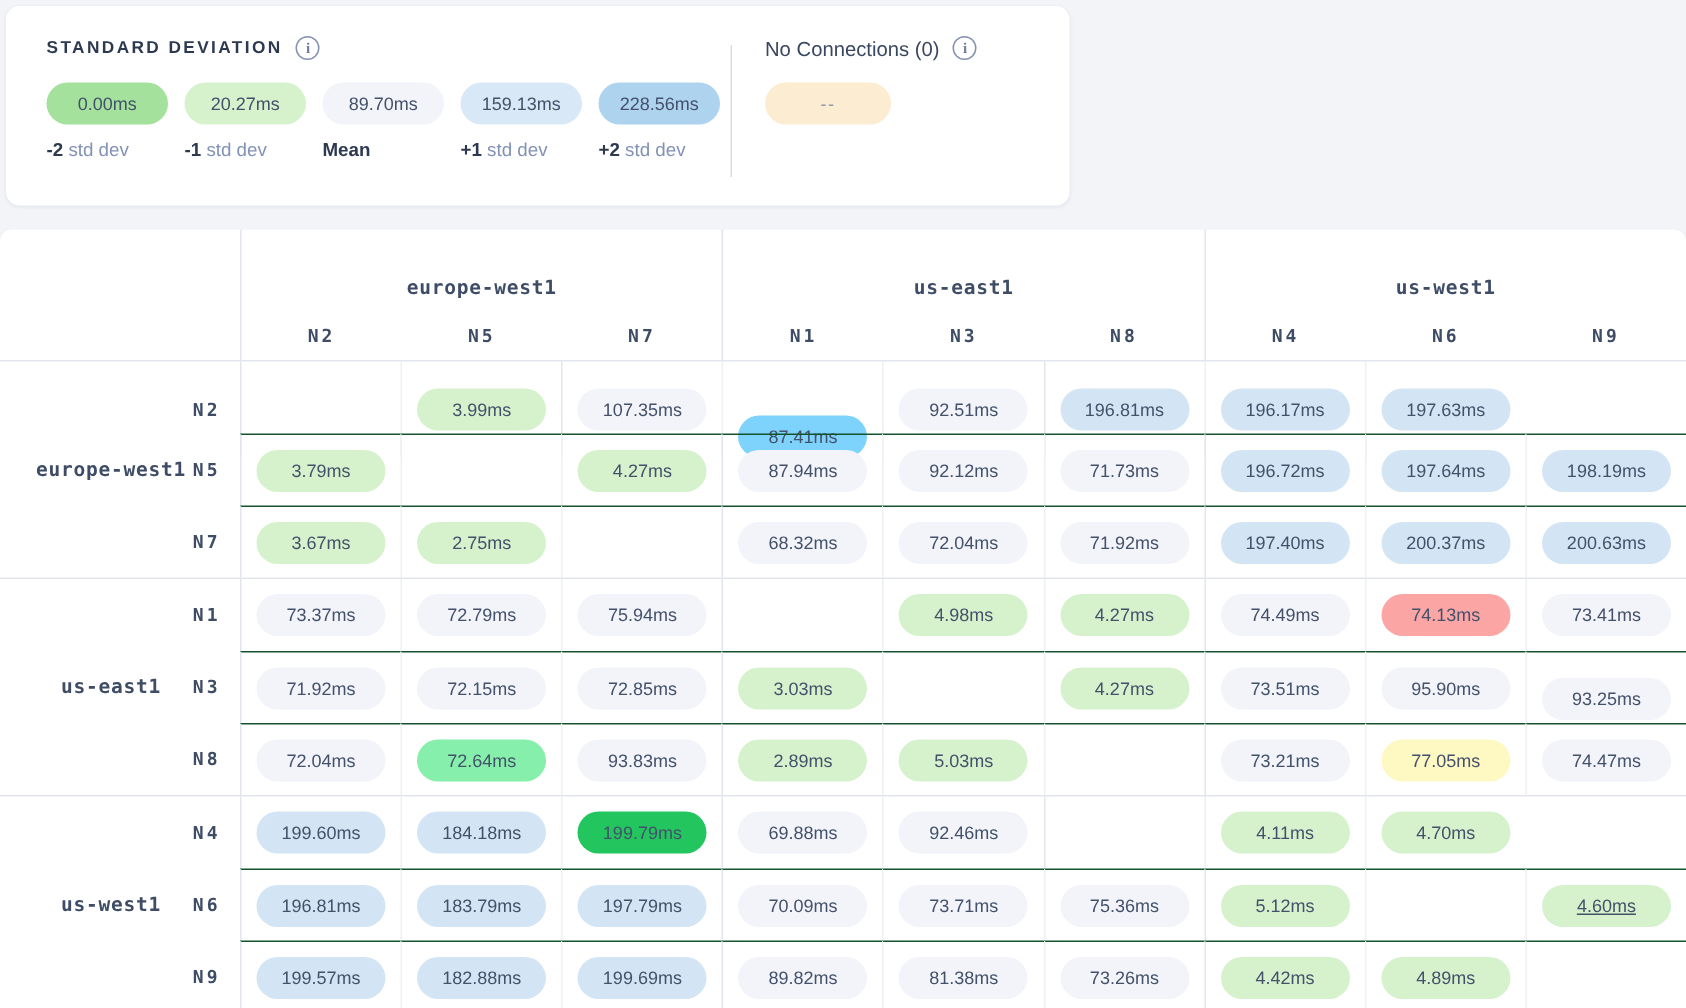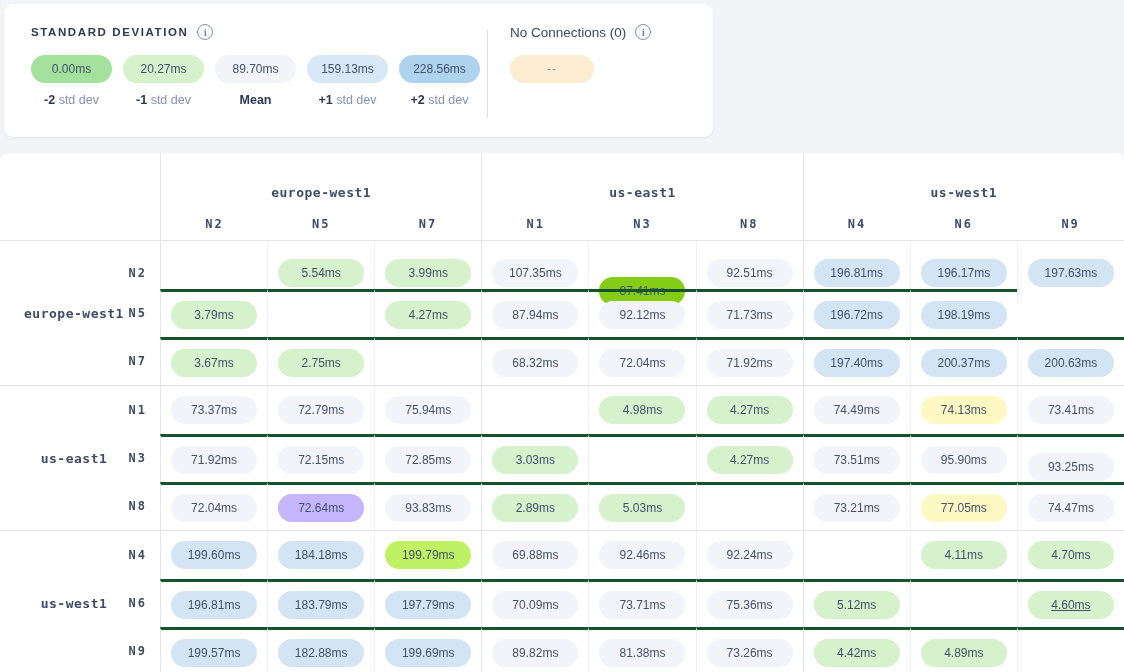--- a/index.html
+++ b/index.html
@@ -33,21 +33,21 @@
   }
   .legend-pills { display:flex; gap:11px; margin-top:15px; }
   .pill {
     height:28px; border-radius:14px;
     display:inline-flex; align-items:center; justify-content:center;
     font-size:12px; color:#44516b; white-space:nowrap;
   }
   .legend-pills .pill { width:81px; }
   .legend-labels { display:flex; gap:11px; margin-top:10px; }
   .legend-label {
-    width:81px; text-align:center; font-size:12.5px; white-space:nowrap;
+    width:81px; font-size:12.5px; white-space:nowrap;
     color:#8291b6;
   }
   .legend-label b { color:#2c3950; font-weight:bold; }
   .legend-divider {
     position:absolute; left:483px; top:26px; width:1px; height:88px;
     background:#d8dce4;
   }
   .legend-noconn { position:absolute; left:506px; top:20px; }
   .noconn-title { font-size:13.5px; color:#3a4760; }
   .pill-noconn {
@@ -85,21 +85,21 @@
   .m-row { display:grid; grid-template-columns:160px repeat(9,1fr); height:48px; }
   .row-head {
     display:flex; align-items:center; justify-content:flex-end;
     padding-right:13px; font-size:12px; letter-spacing:2px; color:#3e4c66;
   }
   .m-cell {
     display:flex; align-items:center; justify-content:center;
     border-left:1px solid #eef0f4;
   }
   .m-cell.group-start { border-left:1px solid #e2e6ec; }
-  .m-row.inner-row .m-cell { border-top:3px solid #14532d; }
+  .m-row.inner-row .m-cell { border-top:1px solid #14532d; }
   .cell-pill { width:86px; }
 </style>
 </head>
 <body>
 
 <div class="page">
 
   <section class="legend-card">
     <div class="legend-std">
       <div class="legend-title-row">
@@ -159,30 +159,27 @@
           </div>
         </div>
       </div>
     <div class="matrix-body">
         <div class="row-group">
           <div class="region-label mono">europe-west1</div>
           <div class="m-row">
             <div class="row-head mono">N2</div>
             <div class="m-cell group-start"></div>
             <div class="m-cell">
-              <span class="pill cell-pill" style="background: rgb(214, 242, 204);">5.54ms</span>
-            </div>
-            <div class="m-cell">
               <span class="pill cell-pill" style="background: rgb(214, 242, 204);">3.99ms</span>
             </div>
             <div class="m-cell group-start">
               <span class="pill cell-pill" style="background: rgb(242, 244, 249);">107.35ms</span>
             </div>
             <div class="m-cell">
-              <span class="pill cell-pill" style="background: #84cc16; margin-top: 36px;">87.41ms</span>
+              <span class="pill cell-pill" style="background: #7dd3fc; margin-top: 36px;">87.41ms</span>
             </div>
             <div class="m-cell">
               <span class="pill cell-pill" style="background: rgb(242, 244, 249);">92.51ms</span>
             </div>
             <div class="m-cell group-start">
               <span class="pill cell-pill" style="background: rgb(211, 229, 244);">196.81ms</span>
             </div>
             <div class="m-cell">
               <span class="pill cell-pill" style="background: rgb(211, 229, 244);">196.17ms</span>
             </div>
@@ -203,20 +200,23 @@
               <span class="pill cell-pill" style="background: rgb(242, 244, 249);">87.94ms</span>
             </div>
             <div class="m-cell">
               <span class="pill cell-pill" style="background: rgb(242, 244, 249);">92.12ms</span>
             </div>
             <div class="m-cell">
               <span class="pill cell-pill" style="background: rgb(242, 244, 249);">71.73ms</span>
             </div>
             <div class="m-cell group-start">
               <span class="pill cell-pill" style="background: rgb(211, 229, 244);">196.72ms</span>
+            </div>
+            <div class="m-cell">
+              <span class="pill cell-pill" style="background: rgb(211, 229, 244);">197.64ms</span>
             </div>
             <div class="m-cell">
               <span class="pill cell-pill" style="background: rgb(211, 229, 244);">198.19ms</span>
             </div>
           </div>
           <div class="m-row inner-row">
             <div class="row-head mono">N7</div>
             <div class="m-cell group-start">
               <span class="pill cell-pill" style="background: rgb(214, 242, 204);">3.67ms</span>
             </div>
@@ -261,21 +261,21 @@
             <div class="m-cell">
               <span class="pill cell-pill" style="background: rgb(214, 242, 204);">4.98ms</span>
             </div>
             <div class="m-cell">
               <span class="pill cell-pill" style="background: rgb(214, 242, 204);">4.27ms</span>
             </div>
             <div class="m-cell group-start">
               <span class="pill cell-pill" style="background: rgb(242, 244, 249);">74.49ms</span>
             </div>
             <div class="m-cell">
-              <span class="pill cell-pill" style="background: #fef9c3;">74.13ms</span>
+              <span class="pill cell-pill" style="background: #fca5a5;">74.13ms</span>
             </div>
             <div class="m-cell">
               <span class="pill cell-pill" style="background: rgb(242, 244, 249);">73.41ms</span>
             </div>
           </div>
           <div class="m-row inner-row">
             <div class="row-head mono">N3</div>
             <div class="m-cell group-start">
               <span class="pill cell-pill" style="background: rgb(242, 244, 249);">71.92ms</span>
             </div>
@@ -301,21 +301,21 @@
             <div class="m-cell">
               <span class="pill cell-pill" style="background: rgb(242, 244, 249); margin-top: 14px;">93.25ms</span>
             </div>
           </div>
           <div class="m-row inner-row">
             <div class="row-head mono">N8</div>
             <div class="m-cell group-start">
               <span class="pill cell-pill" style="background: rgb(242, 244, 249);">72.04ms</span>
             </div>
             <div class="m-cell">
-              <span class="pill cell-pill" style="background: #c4b5fd;">72.64ms</span>
+              <span class="pill cell-pill" style="background: #86efac;">72.64ms</span>
             </div>
             <div class="m-cell">
               <span class="pill cell-pill" style="background: rgb(242, 244, 249);">93.83ms</span>
             </div>
             <div class="m-cell group-start">
               <span class="pill cell-pill" style="background: rgb(214, 242, 204);">2.89ms</span>
             </div>
             <div class="m-cell">
               <span class="pill cell-pill" style="background: rgb(214, 242, 204);">5.03ms</span>
             </div>
@@ -335,30 +335,27 @@
           <div class="region-label mono">us-west1</div>
           <div class="m-row">
             <div class="row-head mono">N4</div>
             <div class="m-cell group-start">
               <span class="pill cell-pill" style="background: rgb(211, 229, 244);">199.60ms</span>
             </div>
             <div class="m-cell">
               <span class="pill cell-pill" style="background: rgb(211, 229, 244);">184.18ms</span>
             </div>
             <div class="m-cell">
-              <span class="pill cell-pill" style="background: #bef264;">199.79ms</span>
+              <span class="pill cell-pill" style="background: #22c55e;">199.79ms</span>
             </div>
             <div class="m-cell group-start">
               <span class="pill cell-pill" style="background: rgb(242, 244, 249);">69.88ms</span>
             </div>
             <div class="m-cell">
               <span class="pill cell-pill" style="background: rgb(242, 244, 249);">92.46ms</span>
-            </div>
-            <div class="m-cell">
-              <span class="pill cell-pill" style="background: rgb(242, 244, 249);">92.24ms</span>
             </div>
             <div class="m-cell group-start"></div>
             <div class="m-cell">
               <span class="pill cell-pill" style="background: rgb(214, 242, 204);">4.11ms</span>
             </div>
             <div class="m-cell">
               <span class="pill cell-pill" style="background: rgb(214, 242, 204);">4.70ms</span>
             </div>
           </div>
           <div class="m-row inner-row">

